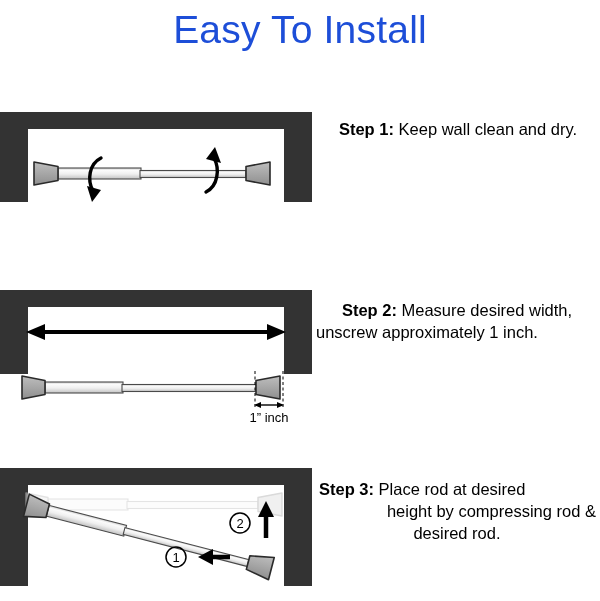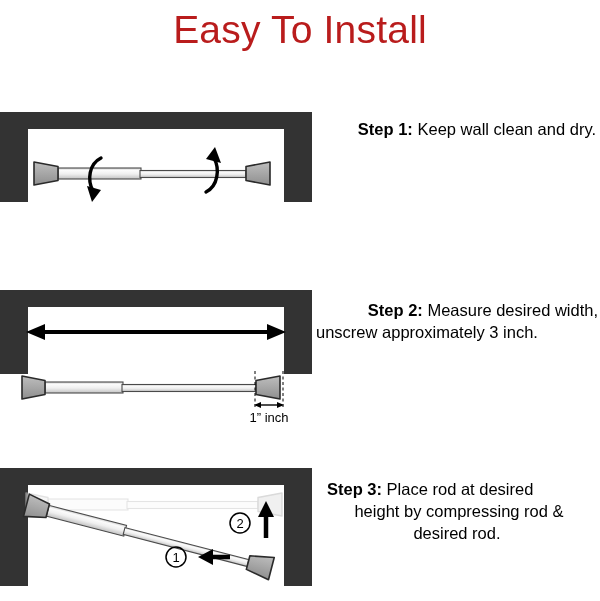--- a/index.html
+++ b/index.html
@@ -19,21 +19,21 @@
   
   .title {
     position: absolute;
     top: 8px;
     left: 0;
     width: 600px;
     text-align: center;
     font-size: 39px;
     font-weight: 400;
     letter-spacing: 0.2px;
-    color: #b91c1c;
+    color: #1d4ed8;
     white-space: nowrap;
   }
 
   
   .step-row {
     position: absolute;
     left: 0;
     width: 600px;
   }
   #step-row-1 { top: 108px;  height: 110px; }
@@ -52,25 +52,25 @@
     font-size: 16.5px;
     line-height: 22px;
     color: #000;
     text-align: center;
   }
   #step-text-1 { left: 318px; top: 10px;  width: 278px; }
   #step-text-2 { left: 316px; top: 14px;  width: 282px; }
   #step-text-3 { left: 318px; top: 18px;  width: 278px; }
 
   .step-text .line { display: block; white-space: nowrap; }
-  #step-text-1 .line-1 { text-align: right; margin-left: 2px; }
-  #step-text-2 .line-1 { text-align: right; margin-left: 0px; }
-  #step-text-3 .line-1 { text-align: left; margin-left: 9px; }
+  #step-text-1 .line-1 { text-align: center; margin-left: 2px; }
+  #step-text-2 .line-1 { text-align: center; margin-left: 0px; }
+  #step-text-3 .line-1 { text-align: left; margin-left: 1px; }
   #step-text-2 .line-2 { text-align: left; margin-left: 0px; }
-  #step-text-3 .line-2 { text-align: center; margin-left: 4px; }
+  #step-text-3 .line-2 { text-align: right; margin-left: 4px; }
 
   .step-label { font-weight: 700; }
   .step-body  { font-weight: 400; }
 
   svg { display: block; }
 </style>
 </head>
 <body>
 
 <div class="title">Easy To Install</div>
@@ -177,21 +177,21 @@
       </g>
       <text x="269" y="137" font-family="Liberation Sans, sans-serif" font-size="13" fill="#000" text-anchor="middle">1” inch</text>
     </svg>
   </div>
 
   <div class="step-text" id="step-text-2">
     <span class="line line-1">
       <span class="step-label">Step 2:</span><span class="step-body"> Measure desired width,</span>
     </span>
     <span class="line line-2">
-      <span class="step-body">unscrew approximately 3 inch.</span>
+      <span class="step-body">unscrew approximately 1 inch.</span>
     </span>
   </div>
 </div>
 
 <div class="step-row" id="step-row-3">
 
   <div class="diagram">
     <svg width="312" height="140" viewBox="0 0 312 140">
       <defs>
         <linearGradient id="tubeGrad3" x1="0" y1="0" x2="0" y2="1">

